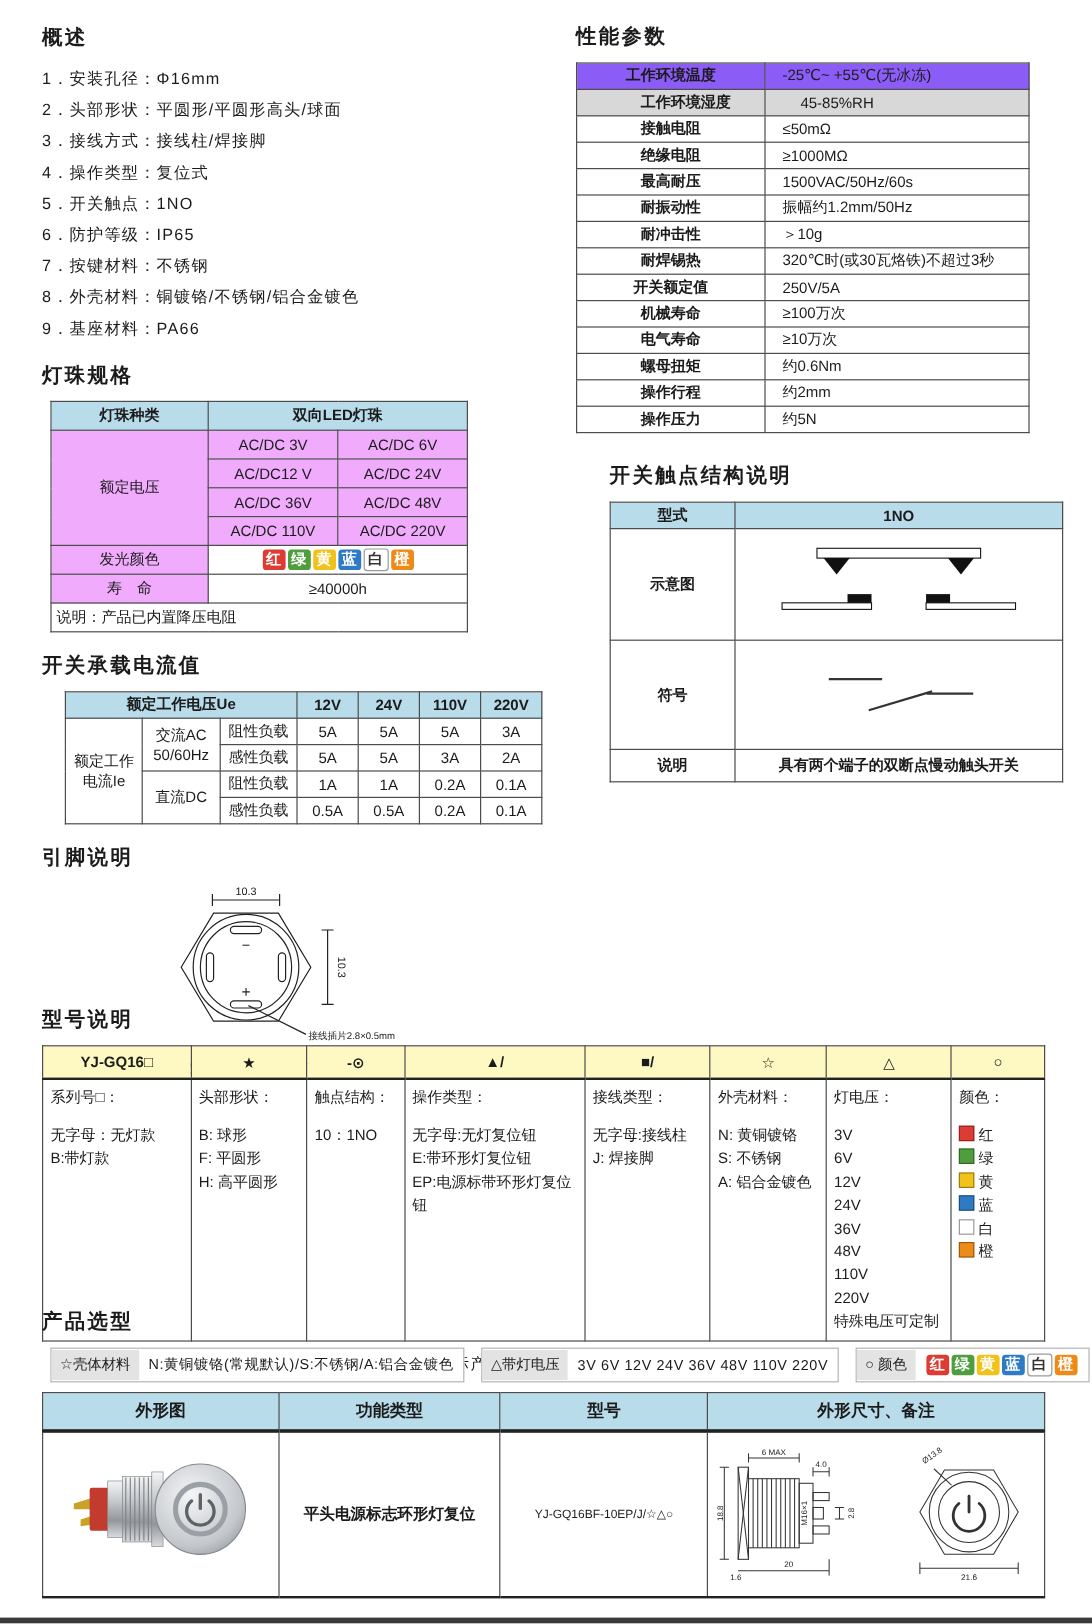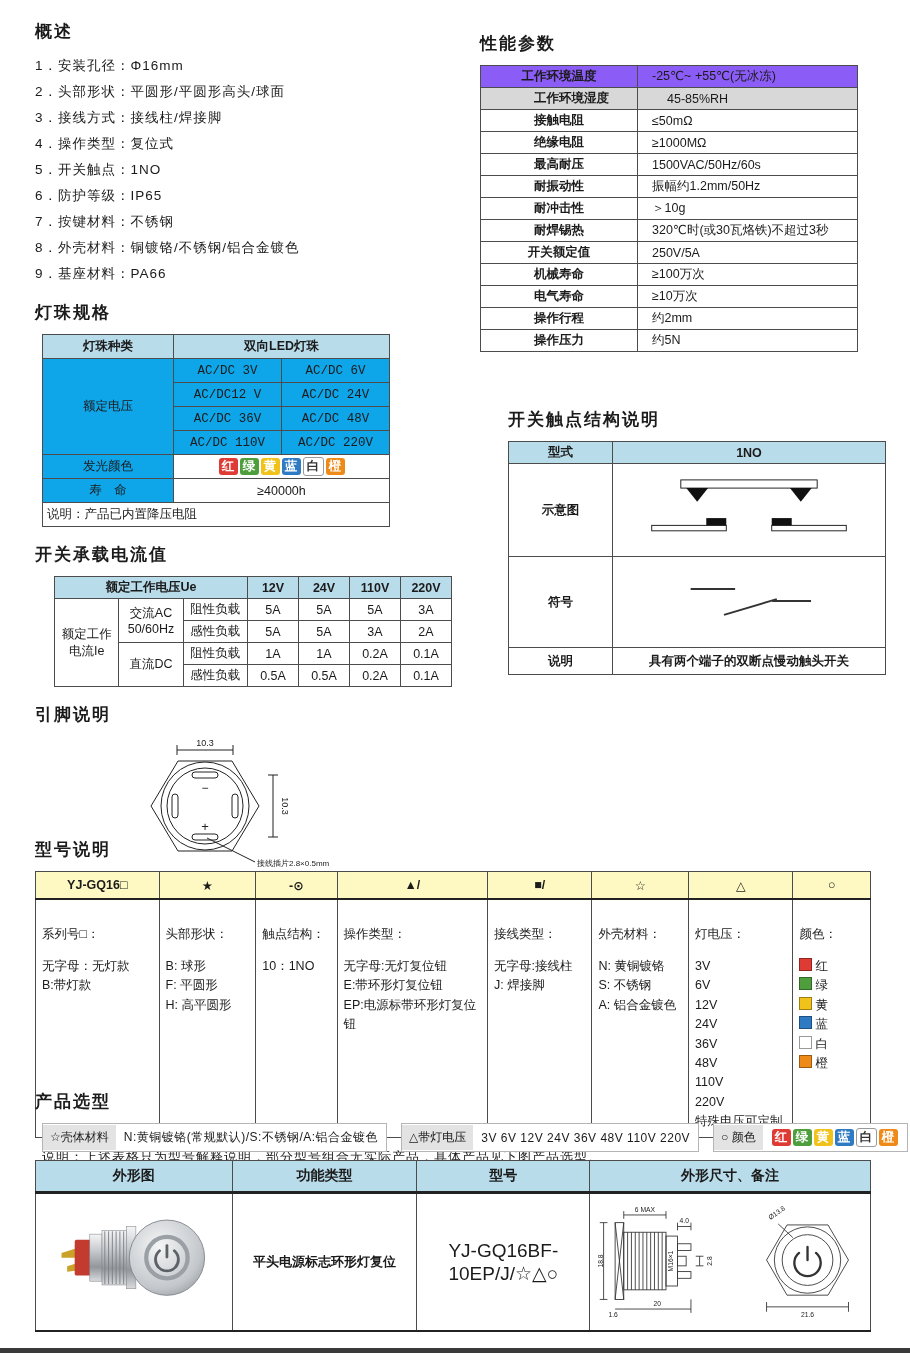--- a/index.html
+++ b/index.html
@@ -1,29 +1,29 @@
 <!DOCTYPE html>
 <html><head>
 <meta charset="utf-8">
 <style>
   html,body{margin:0;padding:0;}
   body{width:910px;height:1353px;position:relative;background:#ffffff;
        font-family:"Liberation Sans","DejaVu Sans",sans-serif;color:#1b1b1b;overflow:hidden;}
   .sec-title{font-size:17px;font-weight:bold;letter-spacing:2px;color:#1b1b1b;margin:0 0 10px 0;}
   .col-left{position:absolute;left:35px;top:20px;width:422px;}
-  .col-right{position:absolute;left:480px;top:32px;width:388px;}
+  .col-right{position:absolute;left:480px;top:19px;width:388px;}
   .full-model{position:absolute;left:35px;top:838px;width:836px;}
   .full-sel{position:absolute;left:35px;top:1090px;width:836px;}
   .footer-bar{position:absolute;left:0;top:1348px;width:910px;height:5px;background:#3a3a3a;}
 
   
   table{border-collapse:collapse;table-layout:fixed;}
   td{border:1px solid #4c4c4c;font-size:12.5px;padding:2px 4px;vertical-align:middle;}
   .hd{background:#b9dcea;text-align:center;font-weight:bold;}
-  .gray{background:#0ea5e9;font-family:Liberation Mono, monospace;}
+  .gray{background:#f0abfc;}
   .ctr{text-align:center;}
 
   
   .ov-list{list-style:none;margin:4px 0 0 0;padding:0;font-size:13.5px;}
   .ov-list li{line-height:26px;letter-spacing:1px;}
 
   
   .led-tbl{width:348px;margin-left:7px;margin-bottom:0;}
   .led-tbl td{height:19px;}
   .led-tbl .c1{width:122px;text-align:center;}
@@ -42,60 +42,60 @@
   
   .cur-sec{margin-top:16px;}
   .cur-tbl{width:398px;margin-left:19px;}
   .cur-tbl td{height:17px;text-align:center;}
   .cur-tbl .g1{width:66px;}
   .cur-tbl .g2{width:82px;white-space:pre-line;}
   .cur-tbl .g3{width:82px;}
   .cur-tbl .v{width:42px;}
 
   
-  .con-sec{margin-top:56px;padding-left:28px;}
+  .con-sec{margin-top:24px;padding-left:28px;}
   .con-tbl{width:378px;}
   .con-tbl .c1{width:95px;text-align:center;font-weight:bold;}
   .con-tbl .r-diag td{height:88px;}
   .con-tbl .r-sym td{height:86px;}
   .con-tbl .r-desc td{height:22px;}
   .con-tbl .mid{text-align:center;}
 
   
   .pin-sec{margin-top:16px;}
   .pin-svg{display:block;margin:2px 0 0 70px;}
   .pin-caption{font-size:13.5px;letter-spacing:1px;margin:4px 0 0 108px;}
 
   
   .model-tbl{width:836px;}
   .model-tbl td{vertical-align:top;}
   .model-tbl tr.mh td{height:22px;background:#fef9c3;text-align:center;font-weight:bold;
                       border-bottom:2px solid #222;vertical-align:middle;}
   .model-tbl tr.mb td{height:168px;padding:6px 6px;font-size:12.5px;}
-  .m-label{margin-bottom:14px;margin-top:20px;}
+  .m-label{margin-bottom:14px;}
   .m-lines{white-space:pre-line;line-height:1.55;}
   .mc1{width:15%;} .mc2{width:11.5%;} .mc3{width:9.5%;} .mc4{width:18.5%;}
   .mc5{width:12.5%;} .mc6{width:11.5%;} .mc7{width:12.5%;} .mc8{width:9%;}
   .sq{display:inline-block;width:11px;height:11px;margin-right:3px;vertical-align:-1px;
       border:1px solid rgba(0,0,0,0.35);}
   .color-row{line-height:1.55;}
   .model-note{font-size:13px;letter-spacing:1px;margin:10px 0 0 7px;}
 
   
   .legend-row{display:flex;gap:14px;margin:2px 0 8px 7px;font-size:12px;align-items:stretch;}
   .legend{display:flex;border:1px solid #b5b5b5;align-items:center;background:#fff;}
   .legend .key{background:#e3e3e3;padding:4px 7px;white-space:nowrap;}
   .legend .val{padding:4px 8px;white-space:nowrap;letter-spacing:0.5px;}
   .sel-tbl{width:836px;}
   .sel-tbl tr.sh td{height:26px;background:#b9dcea;text-align:center;font-weight:bold;
                     font-size:14px;border-bottom:3px solid #222;}
   .sel-tbl tr.sb td{height:132px;text-align:center;border-bottom:2px solid #222;}
   .sc1{width:23.5%;} .sc2{width:22%;} .sc3{width:20.5%;} .sc4{width:34%;}
   .fn-cell{font-size:13px;font-weight:bold;}
-  .mod-cell{font-size:19px;}
+  .mod-cell{font-size:10px;}
   .dims-wrap{display:flex;justify-content:center;align-items:center;gap:6px;}
   svg text{font-family:"Liberation Sans","DejaVu Sans",sans-serif;}
 </style>
 </head>
 <body>
 
 <div class="col-left">
 
   <section>
     <h2 class="sec-title">概述</h2>
@@ -277,20 +277,24 @@
             <td class="c1">开关额定值</td>
             <td class="c2">250V/5A</td>
           </tr>
       <tr>
             <td class="c1">机械寿命</td>
             <td class="c2">≥100万次</td>
           </tr>
       <tr>
             <td class="c1">电气寿命</td>
             <td class="c2">≥10万次</td>
+          </tr>
+      <tr>
+            <td class="c1">螺母扭矩</td>
+            <td class="c2">约0.6Nm</td>
           </tr>
       <tr>
             <td class="c1">操作行程</td>
             <td class="c2">约2mm</td>
           </tr>
       <tr>
             <td class="c1">操作压力</td>
             <td class="c2">约5N</td>
           </tr>
     </tbody>

